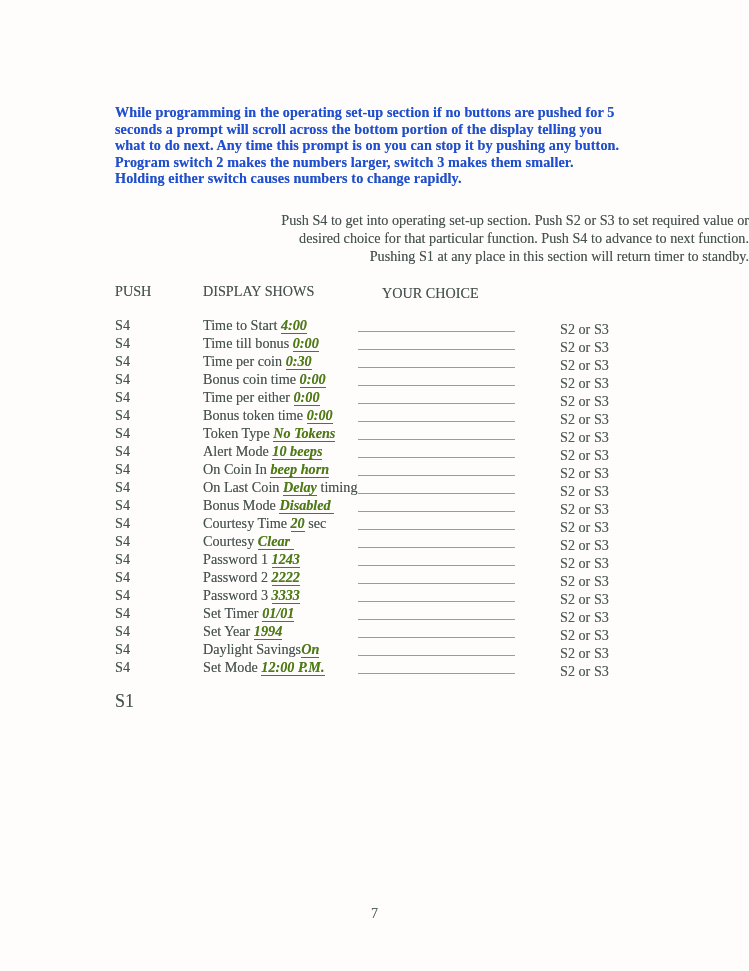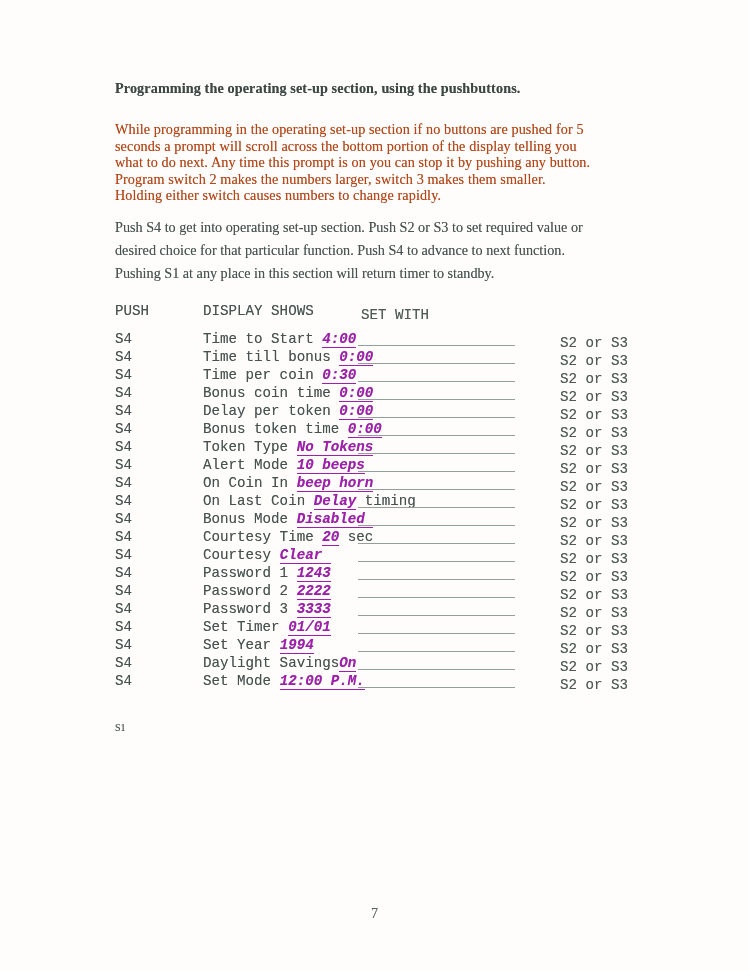--- a/index.html
+++ b/index.html
@@ -15,95 +15,95 @@
   }
   .content{padding:80px 0 0 115px;}
   .title{
     font-weight:bold;
     font-size:14.2px;
     color:#3c4744;
     letter-spacing:0.1px;
   }
   .para-bold{
     margin-top:24px;
-    font-weight:normal;
+    font-weight:bold;
     font-size:14.2px;
     line-height:16.6px;
     white-space:pre-line;
-    color:#c2410c;
+    color:#1d4ed8;
     letter-spacing:0.1px;
   }
   .para{
-    margin-top:12px;
+    margin-top:24px;
     font-size:14.2px;
-    line-height:23px;
+    line-height:18px;
     white-space:pre-line;
-  }
-  .tbl{margin-top:17px;font-size:14.2px;font-family:Liberation Mono, monospace;}
+    text-align:right;
+  }
+  .tbl{margin-top:17px;font-size:14.2px;}
   .trow{
     display:grid;
     grid-template-columns:88px 155px 199px auto;
     height:18px;
     line-height:18px;
   }
-  .rows{margin-top:10px;}
+  .rows{margin-top:16px;}
   .hdr-choice{padding-left:24px;}
   .c2{white-space:nowrap;}
   .c3{transform:translateY(2px);}
   .c4{padding-left:3px;transform:translateY(4px);color:#4d5a56;}
   .choice-line{
     display:inline-block;
     width:157px;height:13px;
     border-bottom:1px solid #929f9b;
   }
   .val{
     font-weight:bold;
     font-style:italic;
     border-bottom:1.4px solid currentColor;
-    color:#a21caf;
+    color:#4d7c0f;
   }
   .tfoot{
-    margin-top:29px;
+    margin-top:16px;
     display:grid;
     grid-template-columns:88px auto;
     height:18px;line-height:18px;
-    font-size:10px;
+    font-size:18px;
     gap:26px;
   }
   .page-number{
     position:absolute;
     top:906px;left:0;width:749px;
     text-align:center;
     font-size:14px;
     color:#5a6663;
   }
 </style>
 </head>
 <body>
 
 <div class="page">
   <div class="content">
 
-    <div class="title">Programming the operating set-up section, using the pushbuttons.</div>
 
     <div class="para-bold">While programming in the operating set-up section if no buttons are pushed for 5
 seconds a prompt will scroll across the bottom portion of the display telling you
 what to do next. Any time this prompt is on you can stop it by pushing any button.
 Program switch 2 makes the numbers larger, switch 3 makes them smaller.
 Holding either switch causes numbers to change rapidly.</div>
 
     <div class="para">Push S4 to get into operating set-up section. Push S2 or S3 to set required value or
 desired choice for that particular function. Push S4 to advance to next function.
 Pushing S1 at any place in this section will return timer to standby.</div>
 
     <div class="tbl">
       <div class="trow thead">
         <span class="c1">PUSH</span>
         <span class="c2">DISPLAY SHOWS</span>
-        <span class="c4">SET WITH</span>
+        <span class="c3 hdr-choice">YOUR CHOICE</span>
       </div>
       <div class="rows">
   <div class="trow">
     <span class="c1">S4</span>
     <span class="c2"><span>Time to Start </span><span class="val">4:00</span><span></span></span>
     <span class="c3"><span class="choice-line"></span></span>
     <span class="c4">S2 or S3</span>
   </div>
 
   <div class="trow">
@@ -122,21 +122,21 @@
 
   <div class="trow">
     <span class="c1">S4</span>
     <span class="c2"><span>Bonus coin time </span><span class="val">0:00</span><span></span></span>
     <span class="c3"><span class="choice-line"></span></span>
     <span class="c4">S2 or S3</span>
   </div>
 
   <div class="trow">
     <span class="c1">S4</span>
-    <span class="c2"><span>Delay per token </span><span class="val">0:00</span><span></span></span>
+    <span class="c2"><span>Time per either </span><span class="val">0:00</span><span></span></span>
     <span class="c3"><span class="choice-line"></span></span>
     <span class="c4">S2 or S3</span>
   </div>
 
   <div class="trow">
     <span class="c1">S4</span>
     <span class="c2"><span>Bonus token time </span><span class="val">0:00</span><span></span></span>
     <span class="c3"><span class="choice-line"></span></span>
     <span class="c4">S2 or S3</span>
   </div>

